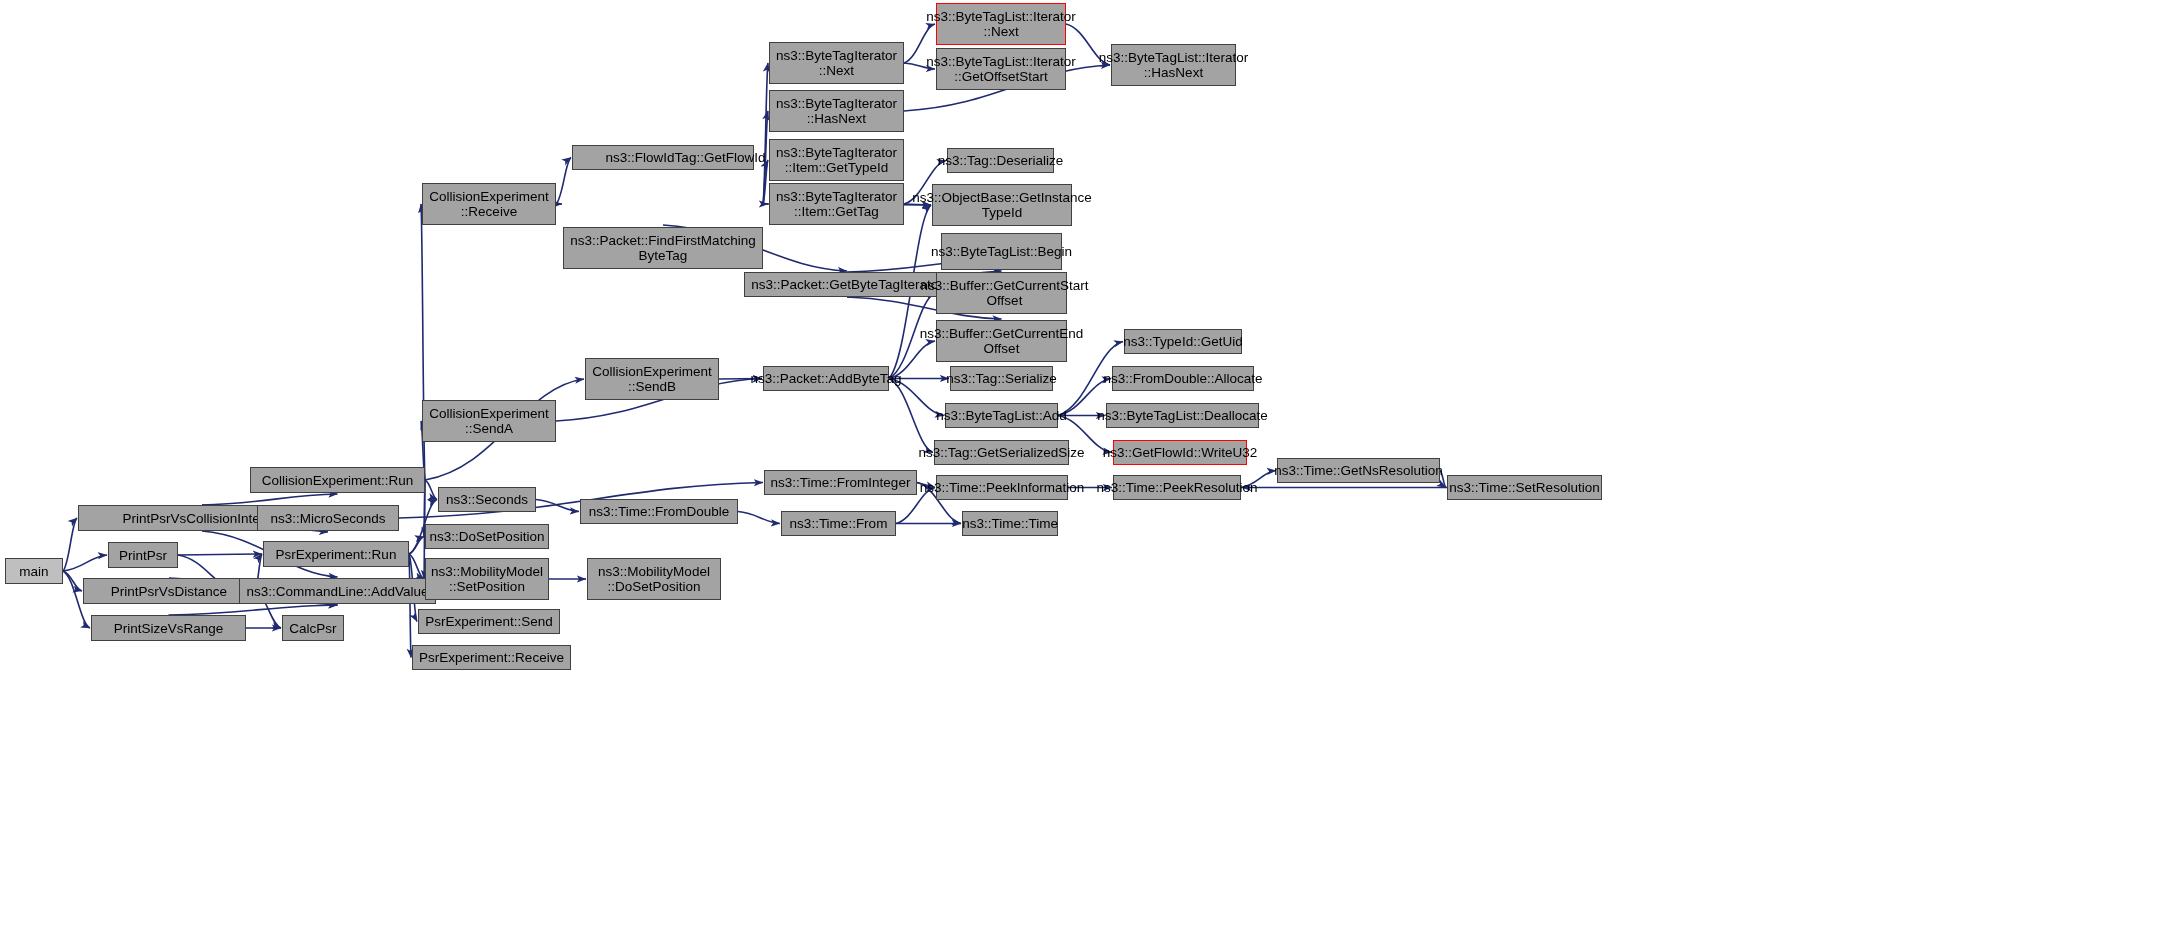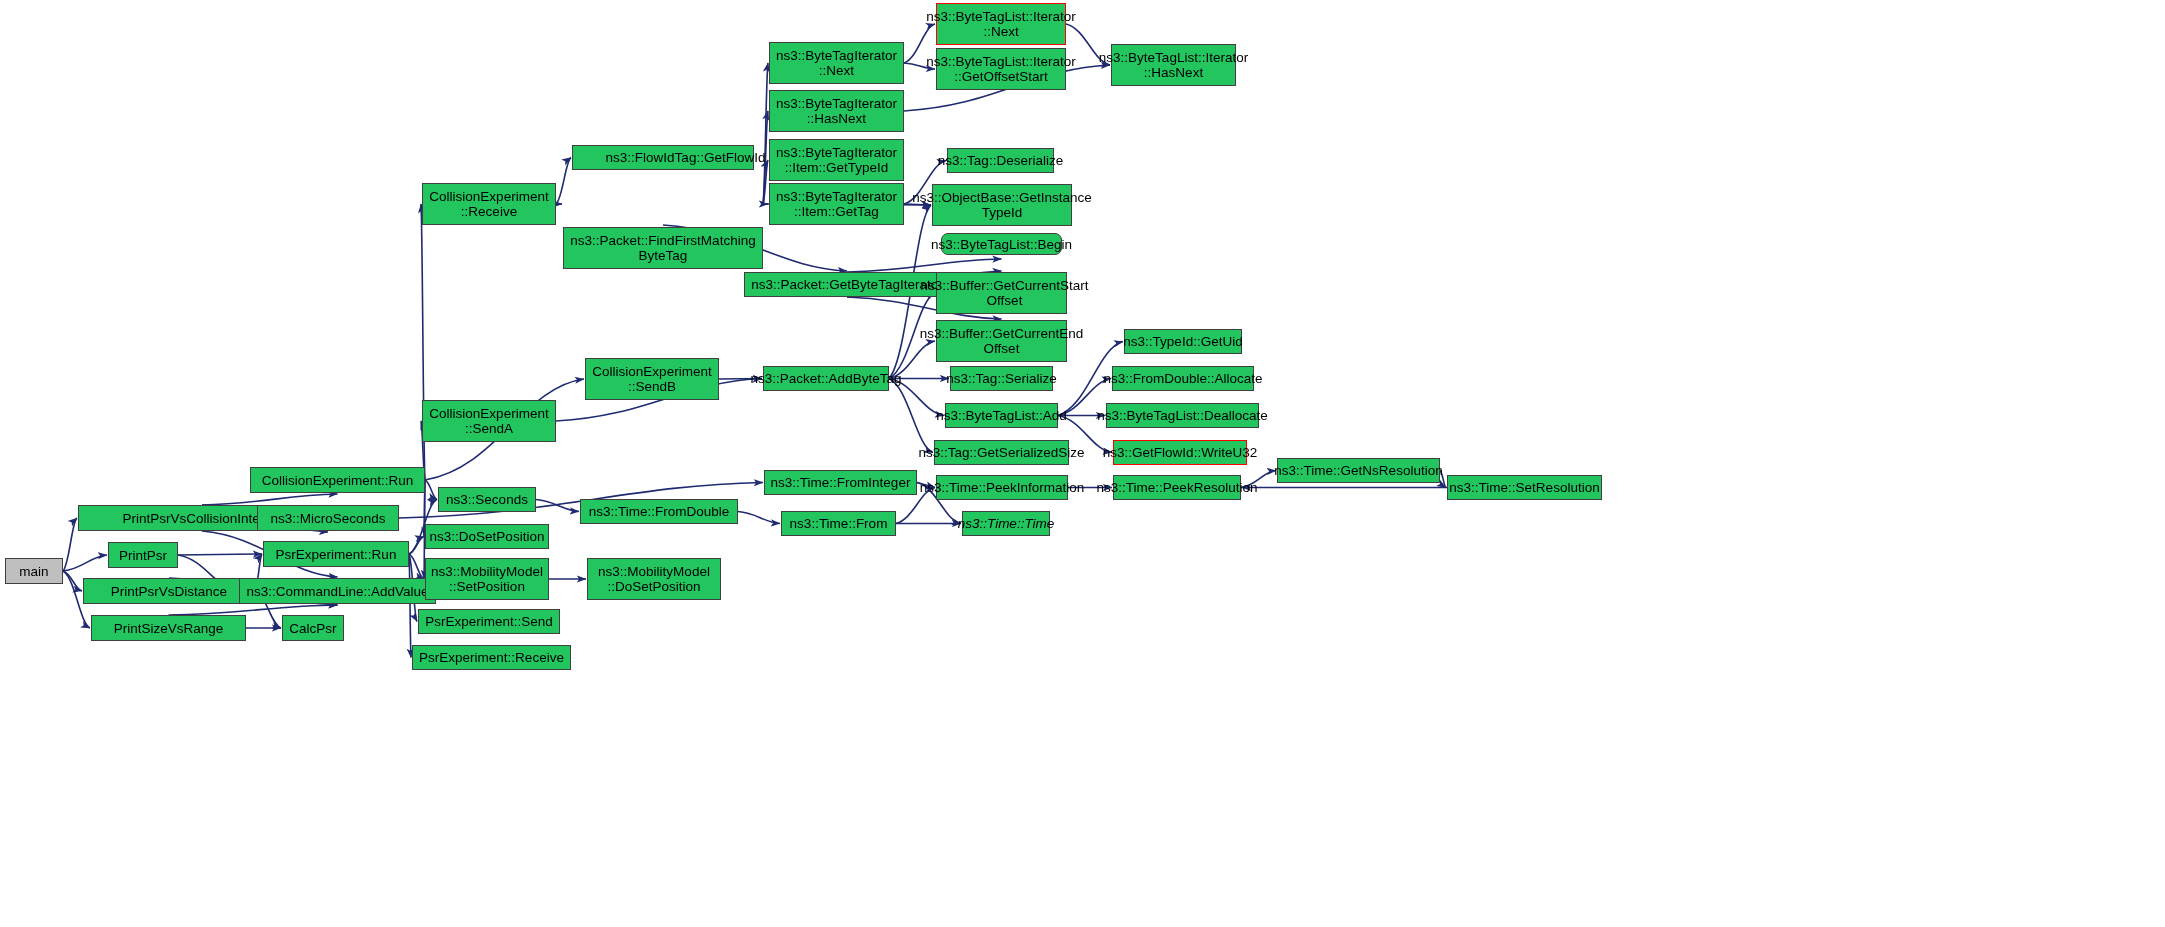--- a/index.html
+++ b/index.html
@@ -1,20 +1,20 @@
 <!DOCTYPE html>
 <html><head>
 <meta charset="utf-8">
 <style>
   html,body{margin:0;padding:0;background:#ffffff;}
   body{font-family:"Liberation Sans",sans-serif;}
   #canvas{position:relative;width:2165px;height:927px;background:#ffffff;overflow:hidden;}
   #edges{position:absolute;left:0;top:0;width:2165px;height:927px;}
   .node{position:absolute;box-sizing:border-box;display:flex;align-items:center;justify-content:center;
-        text-align:center;background:#22c55e;border:1px solid #404040;color:#000000;
+        text-align:center;background:#a3a3a3;border:1px solid #404040;color:#000000;
         font-family:"Liberation Sans",sans-serif;font-size:13.5px;line-height:15px;
         white-space:pre-line;padding:0 3px;}
   .node.root{background:#bfbfbf;border:1px solid #404040;}
   .node.hl{border:1px solid #ff0000;}
 </style>
 </head>
 <body>
 
 <div id="canvas">
   <svg id="edges" viewBox="0 0 2165 927" xmlns="http://www.w3.org/2000/svg">
@@ -132,34 +132,34 @@
 ::Item::GetTag</div>
       <div class="node hl" style="left: 936px; top: 3px; width: 130px; height: 42px;">ns3::ByteTagList::Iterator
 ::Next</div>
       <div class="node" style="left: 936px; top: 48px; width: 130px; height: 42px;">ns3::ByteTagList::Iterator
 ::GetOffsetStart</div>
       <div class="node" style="left: 1111px; top: 44px; width: 125px; height: 42px;">ns3::ByteTagList::Iterator
 ::HasNext</div>
       <div class="node" style="left: 947px; top: 148px; width: 107px; height: 25px;">ns3::Tag::Deserialize</div>
       <div class="node" style="left: 932px; top: 184px; width: 140px; height: 42px;">ns3::ObjectBase::GetInstance
 TypeId</div>
-      <div class="node" style="left: 941px; top: 233px; width: 121px; height: 22px; border-radius: 7px;">ns3::ByteTagList::Begin</div>
+      <div class="node" style="left: 941px; top: 233px; width: 121px; height: 37px;">ns3::ByteTagList::Begin</div>
       <div class="node" style="left: 936px; top: 272px; width: 131px; height: 42px; padding-left: 9px;">ns3::Buffer::GetCurrentStart
 Offset</div>
       <div class="node" style="left: 936px; top: 320px; width: 131px; height: 42px;">ns3::Buffer::GetCurrentEnd
 Offset</div>
       <div class="node" style="left: 950px; top: 366px; width: 103px; height: 25px;">ns3::Tag::Serialize</div>
       <div class="node" style="left: 945px; top: 403px; width: 113px; height: 25px;">ns3::ByteTagList::Add</div>
       <div class="node" style="left: 934px; top: 440px; width: 135px; height: 25px;">ns3::Tag::GetSerializedSize</div>
       <div class="node" style="left: 763px; top: 366px; width: 126px; height: 25px;">ns3::Packet::AddByteTag</div>
       <div class="node" style="left: 1124px; top: 329px; width: 118px; height: 25px;">ns3::TypeId::GetUid</div>
       <div class="node" style="left: 1112px; top: 366px; width: 142px; height: 25px;">ns3::FromDouble::Allocate</div>
       <div class="node" style="left: 1106px; top: 403px; width: 153px; height: 25px;">ns3::ByteTagList::Deallocate</div>
       <div class="node hl" style="left: 1113px; top: 440px; width: 134px; height: 25px;">ns3::GetFlowId::WriteU32</div>
       <div class="node" style="left: 764px; top: 470px; width: 153px; height: 25px;">ns3::Time::FromInteger</div>
       <div class="node" style="left: 781px; top: 511px; width: 115px; height: 25px;">ns3::Time::From</div>
       <div class="node" style="left: 936px; top: 475px; width: 132px; height: 25px;">ns3::Time::PeekInformation</div>
-      <div class="node" style="left: 962px; top: 511px; width: 88px; height: 25px; font-style: italic;">ns3::Time::Time</div>
+      <div class="node" style="left: 962px; top: 511px; width: 96px; height: 25px;">ns3::Time::Time</div>
       <div class="node" style="left: 1113px; top: 475px; width: 128px; height: 25px;">ns3::Time::PeekResolution</div>
       <div class="node" style="left: 1277px; top: 458px; width: 163px; height: 25px;">ns3::Time::GetNsResolution</div>
       <div class="node" style="left: 1447px; top: 475px; width: 155px; height: 25px;">ns3::Time::SetResolution</div>
     </div>
 </div>
 
 </body></html>

